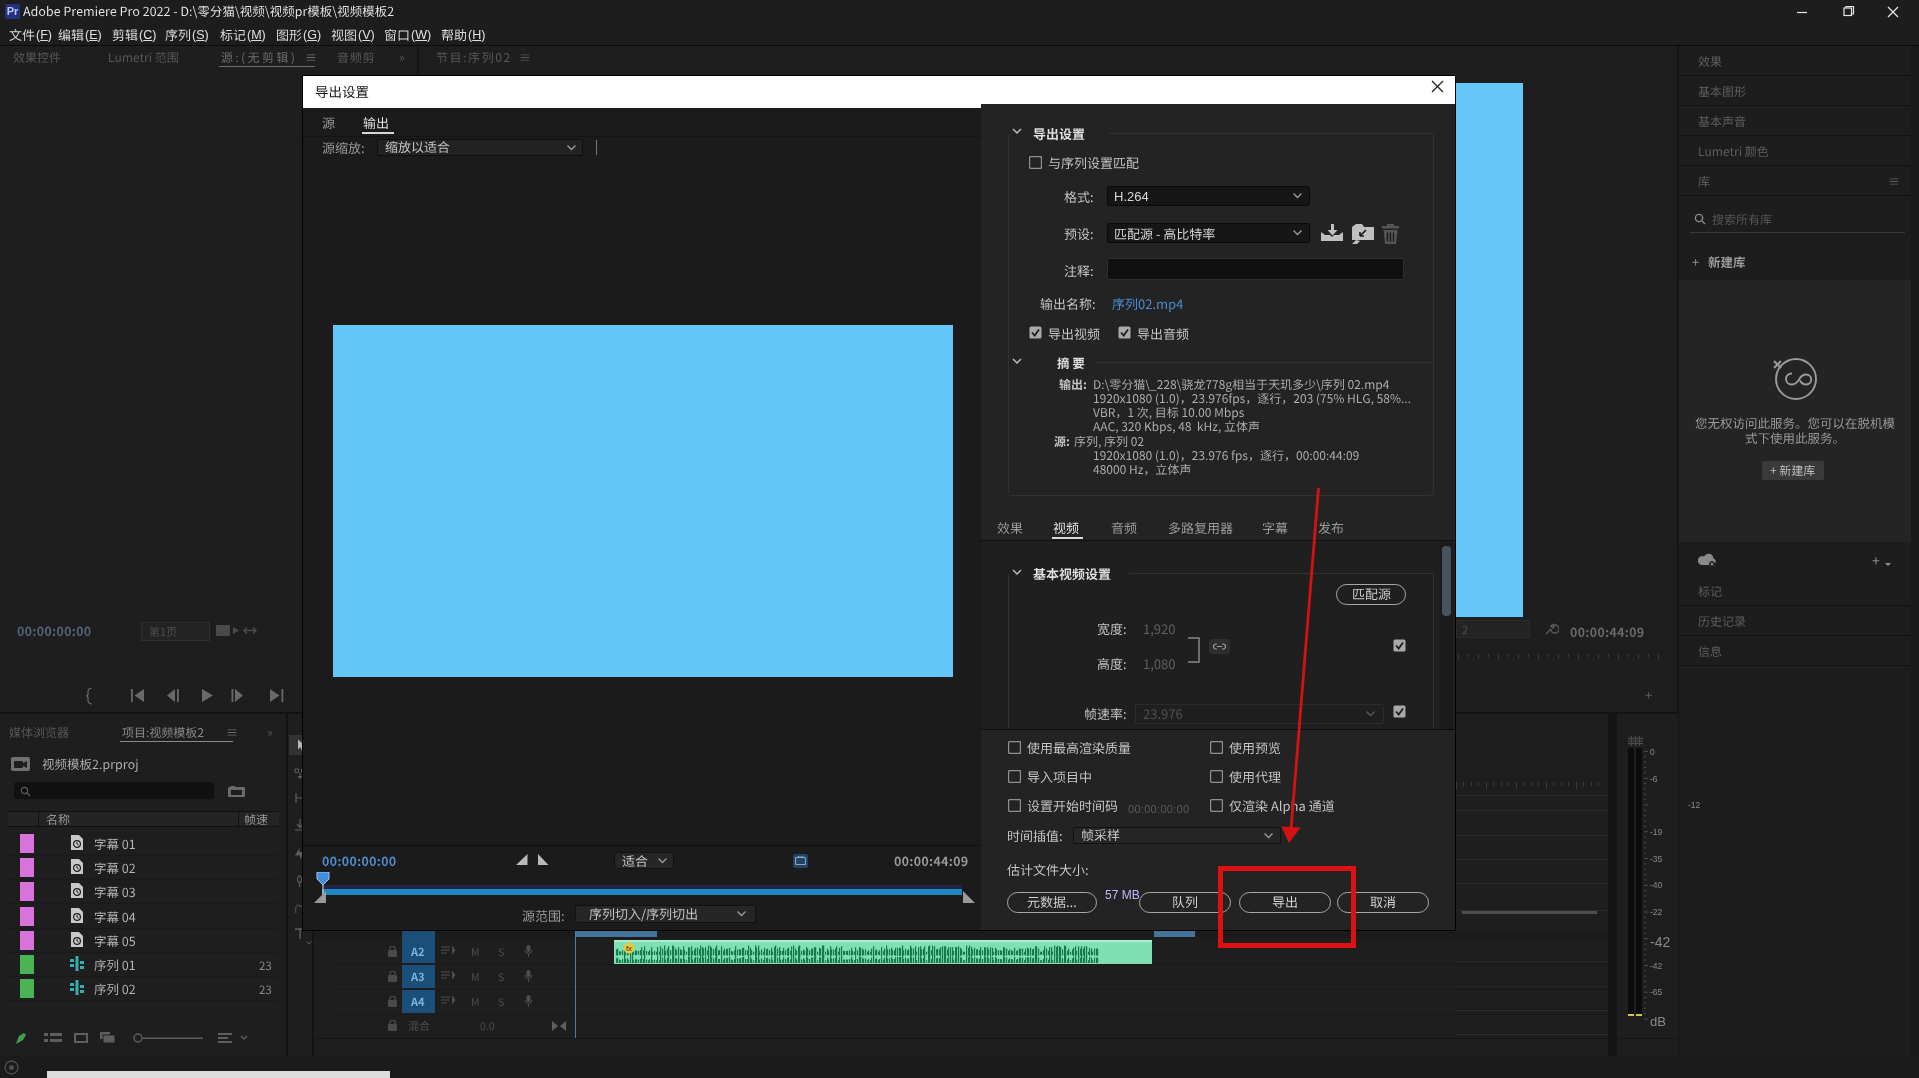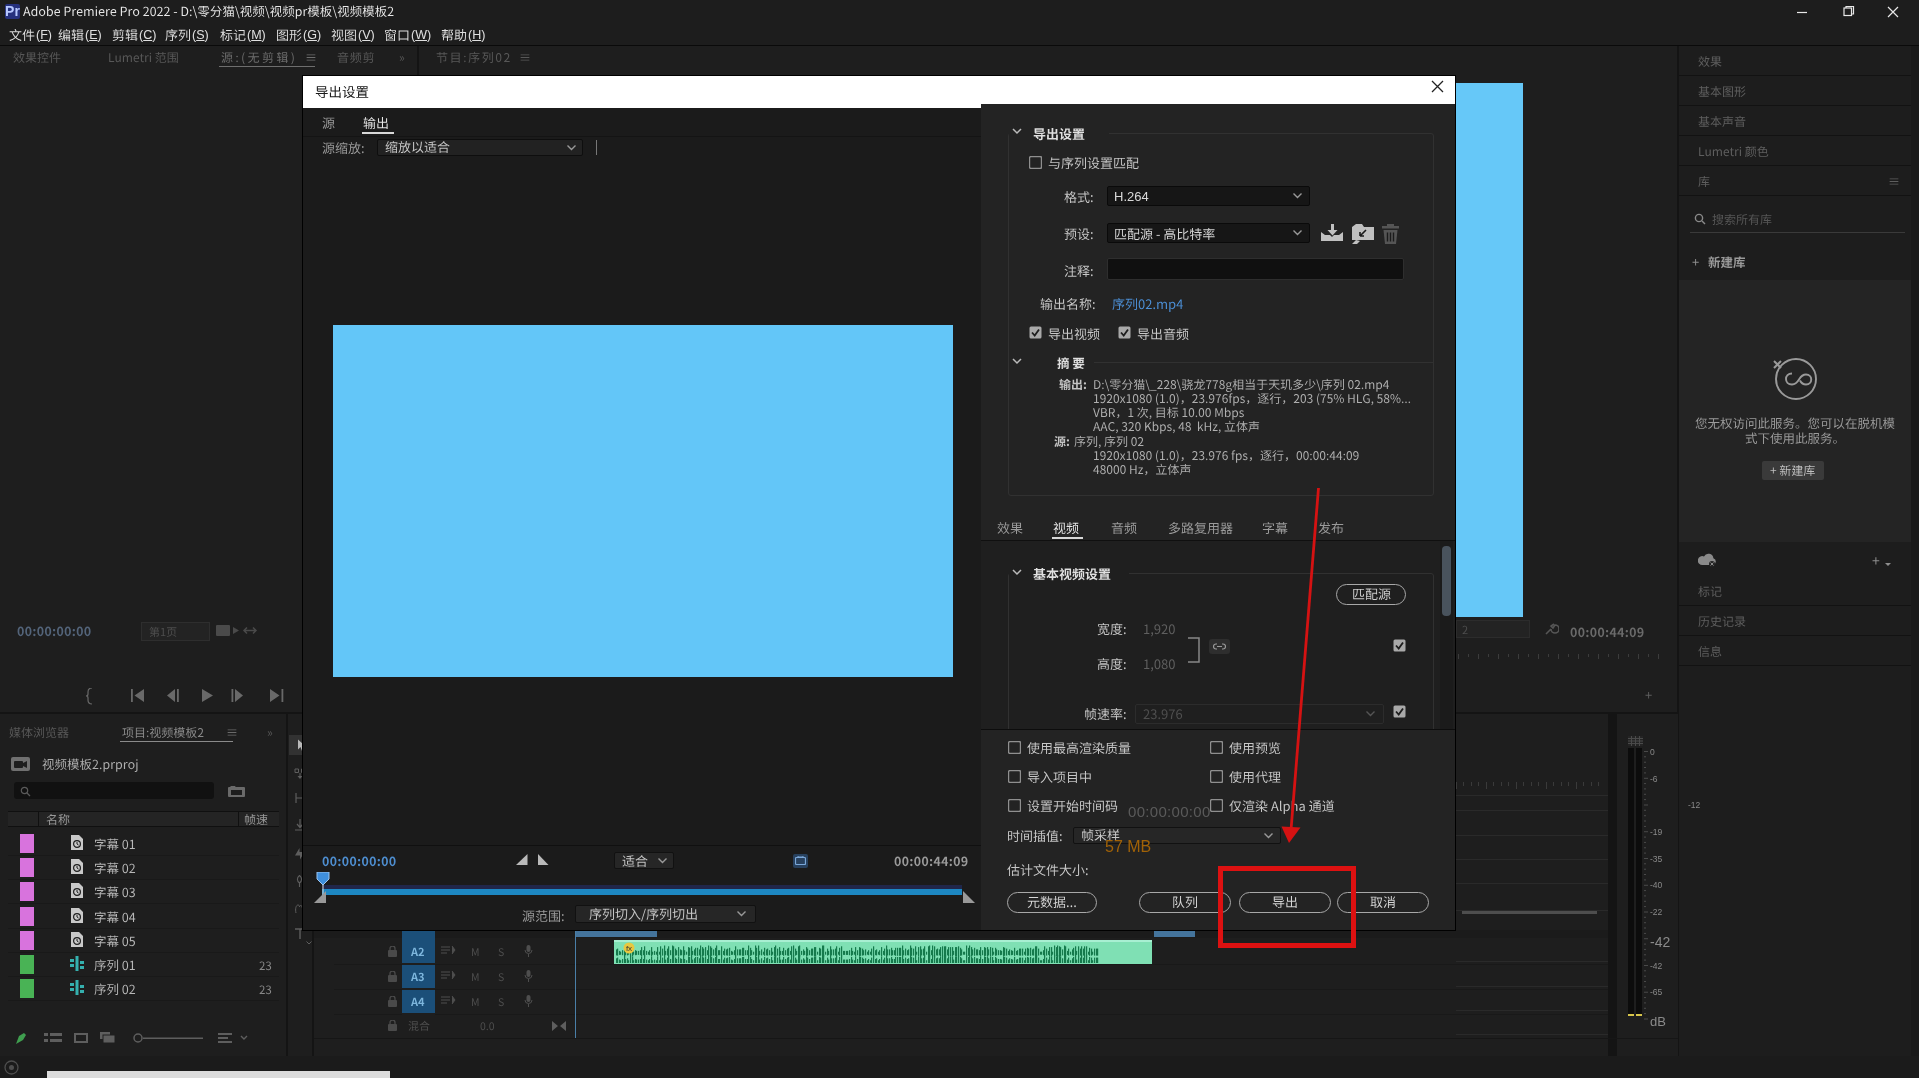--- a/index.html
+++ b/index.html
@@ -1,20 +1,20 @@
 <!DOCTYPE html>
 <html><head><meta charset="utf-8"><style>
 *{margin:0;padding:0;box-sizing:border-box}
 html,body{width:1919px;height:1078px;background:#141414;overflow:hidden}
 body{font-family:"Liberation Sans",sans-serif;position:relative}
 .a{position:absolute}
 </style></head><body>
 <div class="a" style="left:0;top:0;width:1919px;height:22px;background:#1d1d1d"></div>
 <div class="a" style="left:5px;top:4px;width:15px;height:15px;background:#26317e;border-radius:2px"></div>
-<div class="a" style="left:5px;top:4px;width:15px;height:15px;font-size:14px;color:#b7c8ff;text-align:center;line-height:15px;font-weight:bold">Pr</div>
+<div class="a" style="left:5px;top:4px;width:15px;height:15px;font-size:11px;color:#b7c8ff;text-align:center;line-height:15px;font-weight:bold">Pr</div>
 <svg style="position:absolute;left:23.0px;top:15.5px;overflow:visible" width="2" height="2">
     <g fill="#e8e8e8" transform="scale(0.012500,-0.012500)">
       <use href="#g0" x="0"></use>
       <use href="#g1" x="608"></use>
       <use href="#g2" x="1228"></use>
       <use href="#g3" x="1834"></use>
       <use href="#g4" x="2452"></use>
       <use href="#g6" x="3230"></use>
       <use href="#g7" x="3863"></use>
       <use href="#g4" x="4251"></use>
@@ -2262,21 +2262,21 @@
     <g fill="#c8c8c8" transform="scale(0.013000,-0.013000)">
       <use href="#g127" x="0"></use>
       <use href="#g128" x="1000"></use>
       <use href="#g208" x="2000"></use>
       <use href="#g209" x="3000"></use>
       <use href="#g210" x="4000"></use>
       <use href="#g211" x="5000"></use>
       <use href="#g212" x="6000"></use>
     </g>
   </svg>
-<span class="a" style="left:1128px;top:803px;font-size:15px;color:#5a5a5a;letter-spacing:0.3px">00:00:00:00</span>
+<span class="a" style="left:1128px;top:803px;font-size:11px;color:#5a5a5a;letter-spacing:0.3px">00:00:00:00</span>
 <svg class="a" style="left:1210px;top:799px" width="13" height="13">
     <rect x="0.5" y="0.5" width="12" height="12" rx="1.5" stroke="#8f8f8f" fill="none" stroke-width="1.4"></rect>
   </svg>
 <svg style="position:absolute;left:1229.0px;top:811.0px;overflow:visible" width="2" height="2">
     <g fill="#c8c8c8" transform="scale(0.013000,-0.013000)">
       <use href="#g213" x="0"></use>
       <use href="#g201" x="1000"></use>
       <use href="#g202" x="2000"></use>
       <use href="#g0" x="3224"></use>
       <use href="#g214" x="3832"></use>
@@ -2311,21 +2311,21 @@
     <g fill="#c8c8c8" transform="scale(0.013000,-0.013000)">
       <use href="#g223" x="0"></use>
       <use href="#g224" x="1000"></use>
       <use href="#g24" x="2000"></use>
       <use href="#g25" x="3000"></use>
       <use href="#g225" x="4000"></use>
       <use href="#g226" x="5000"></use>
       <use href="#g14" x="6000"></use>
     </g>
   </svg>
-<span class="a" style="left:1105px;top:838px;font-size:16px;color:#a16207">57 MB</span>
+<span class="a" style="left:1105px;top:888px;font-size:12px;color:#c4b5fd">57 MB</span>
 <div class="a" style="left:1007px;top:892px;width:90px;height:21px;border:1.5px solid #a8a8a8;border-radius:11px"></div>
 <svg style="position:absolute;left:1027.1px;top:907.0px;overflow:visible" width="2" height="2">
     <g fill="#d6d6d6" transform="scale(0.013000,-0.013000)">
       <use href="#g227" x="0"></use>
       <use href="#g228" x="1000"></use>
       <use href="#g229" x="2000"></use>
       <use href="#g107" x="3000"></use>
       <use href="#g107" x="3278"></use>
       <use href="#g107" x="3556"></use>
     </g>

